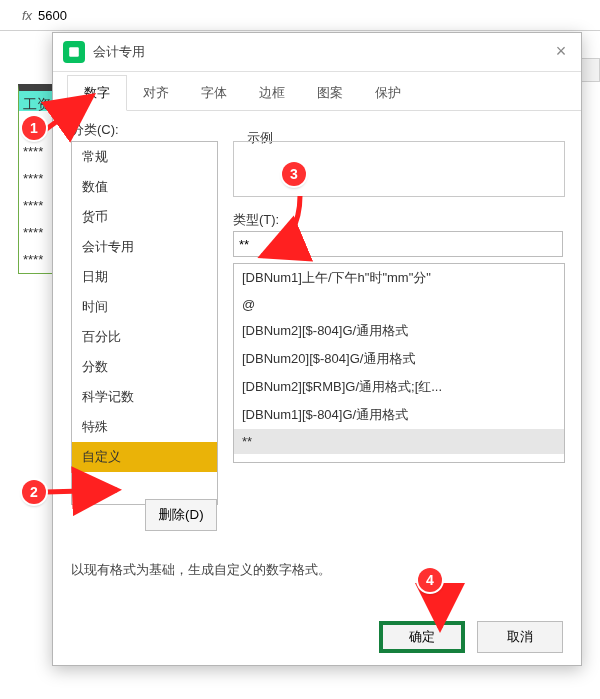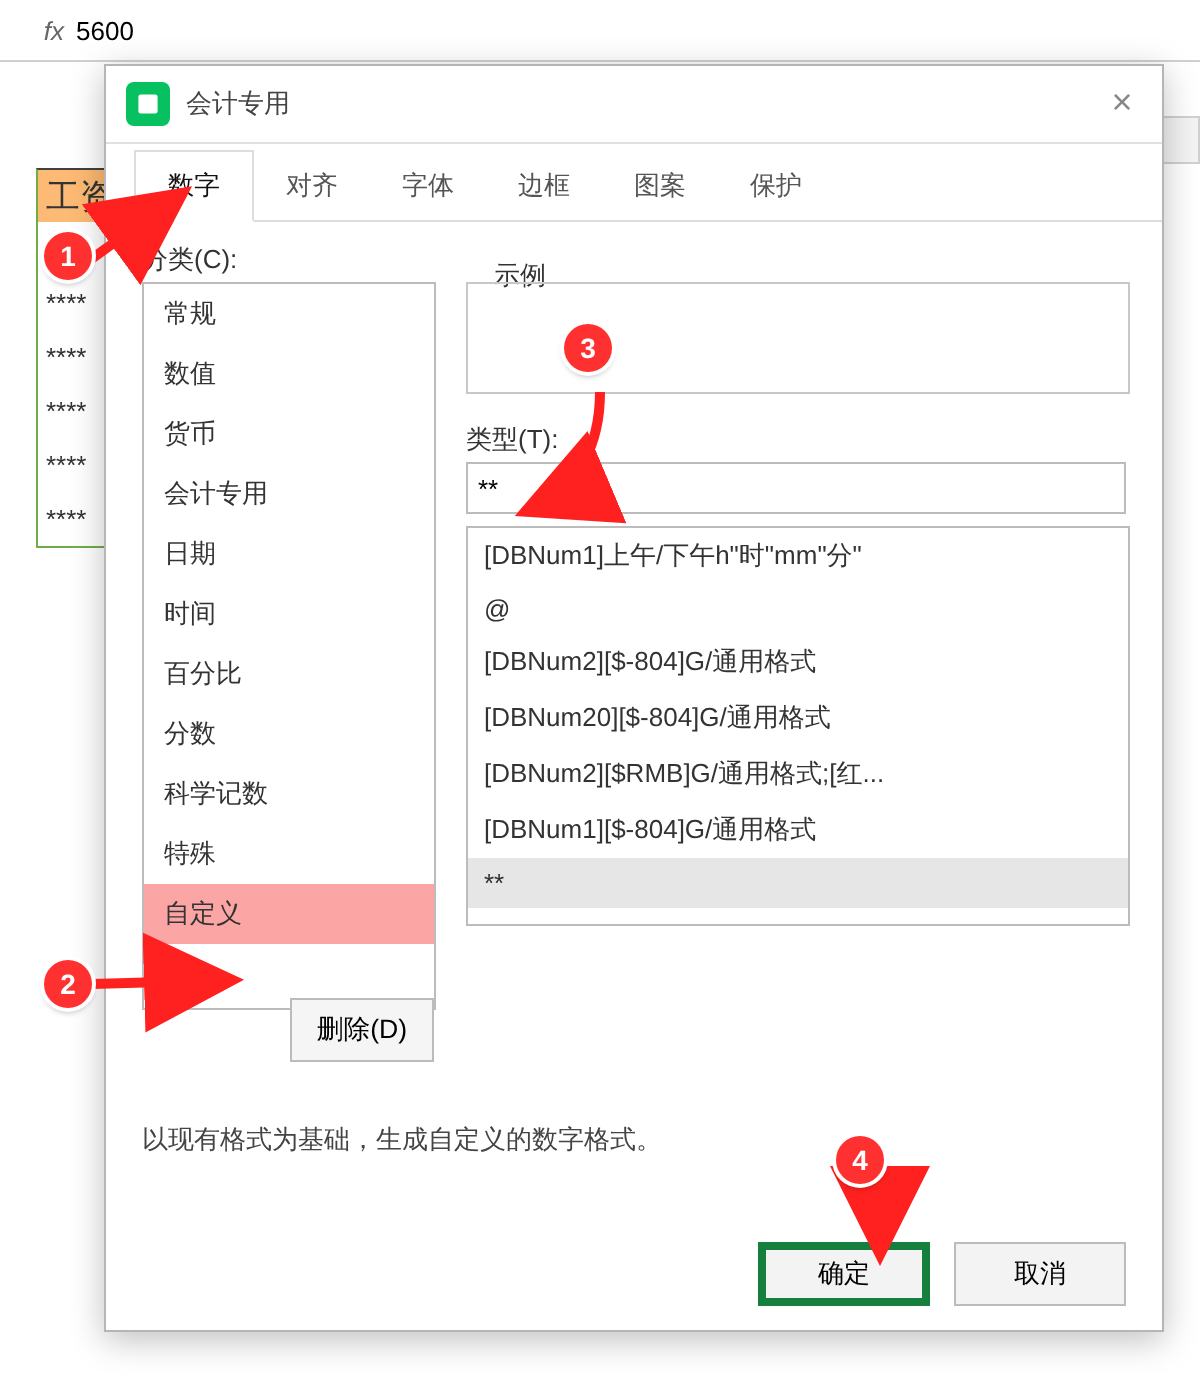--- a/index.html
+++ b/index.html
@@ -4,36 +4,36 @@
 <style>
   html,body{margin:0;padding:0;font-family:"Microsoft YaHei","PingFang SC",Arial,sans-serif;font-size:13px;color:#333;background:#fff}
   .stage{position:relative;width:600px;height:699px;overflow:hidden;background:#fff}
   
   .sheet{position:absolute;left:0;top:0;right:0;bottom:0}
   .fx-row{height:30px;border-bottom:1px solid #d0d0d0;display:flex;align-items:center}
   .fx-label{width:32px;text-align:right;font-style:italic;color:#666}
   .fx-input{flex:1;height:22px;border:none;padding:0 6px;font-size:13px;background:transparent}
   .data-area{position:absolute;left:18px;top:84px}
   .cell{position:absolute;left:0;width:44px;height:27px;border:1px solid #70ad47;border-top:none;display:flex;align-items:center;padding:0 4px;font-size:13px;overflow:hidden;white-space:nowrap;background:#fff}
-  .cell.hdr{border-top:1px solid #404040;background:#fdba74;font-size:17px}
+  .cell.hdr{border-top:7px solid #404040;background:#5eead4;font-size:14px}
   
   .dialog{position:absolute;left:52px;top:32px;width:528px;height:632px;background:#fff;border:1px solid #b5b5b5;box-shadow:0 4px 16px rgba(0,0,0,.25)}
   .titlebar{height:38px;display:flex;align-items:center;padding:0 10px;border-bottom:1px solid #e0e0e0}
   .appicon{width:22px;height:22px;border-radius:4px;background:#07c160;margin-right:8px;display:flex;align-items:center;justify-content:center}
   .appicon svg{width:12px;height:12px}
   .dlgtitle{flex:1;color:#444}
   .close-x{width:20px;height:20px;color:#888;font-size:18px;text-align:center;line-height:18px;cursor:pointer}
   .tabs{display:flex;height:38px;align-items:flex-end;padding:0 14px;border-bottom:1px solid #ddd}
   .tab{padding:8px 16px;color:#555;cursor:pointer}
   .tab.active{border:1px solid #ddd;border-bottom:1px solid #fff;background:#fff;color:#111;position:relative;top:1px}
   .body{padding:10px 18px 0 18px;position:relative;height:486px}
   .cat-label{margin-bottom:4px}
   .cat-list{position:absolute;left:18px;top:30px;width:145px;height:362px;border:1px solid #bcbcbc;overflow:auto;background:#fff}
   .cat-item{padding:6px 10px;cursor:pointer}
-  .cat-item.sel{background:#fca5a5}
+  .cat-item.sel{background:#eab308}
   .delete-btn{position:absolute;left:92px;top:388px;width:72px;height:32px;border:1px solid #bcbcbc;background:#f5f5f5;cursor:pointer}
   .example-box{position:absolute;left:180px;top:30px;width:330px;height:54px;border:1px solid #c8c8c8}
   .example-label{position:absolute;left:190px;top:18px;background:#fff;padding:0 4px}
   .type-label{position:absolute;left:180px;top:100px}
   .type-input{position:absolute;left:180px;top:120px;width:318px;height:24px;border:1px solid #bcbcbc;padding:0 5px;font-size:13px}
   .fmt-list{position:absolute;left:180px;top:152px;width:330px;height:198px;border:1px solid #bcbcbc;overflow-y:scroll;background:#fff}
   .fmt-item{padding:5px 8px;cursor:pointer;white-space:nowrap;overflow:hidden;text-overflow:ellipsis}
   .fmt-item.sel{background:#e6e6e6}
   .hint{position:absolute;left:18px;top:450px;color:#444}
   .btnrow{position:absolute;right:18px;bottom:12px;display:flex;gap:12px}

